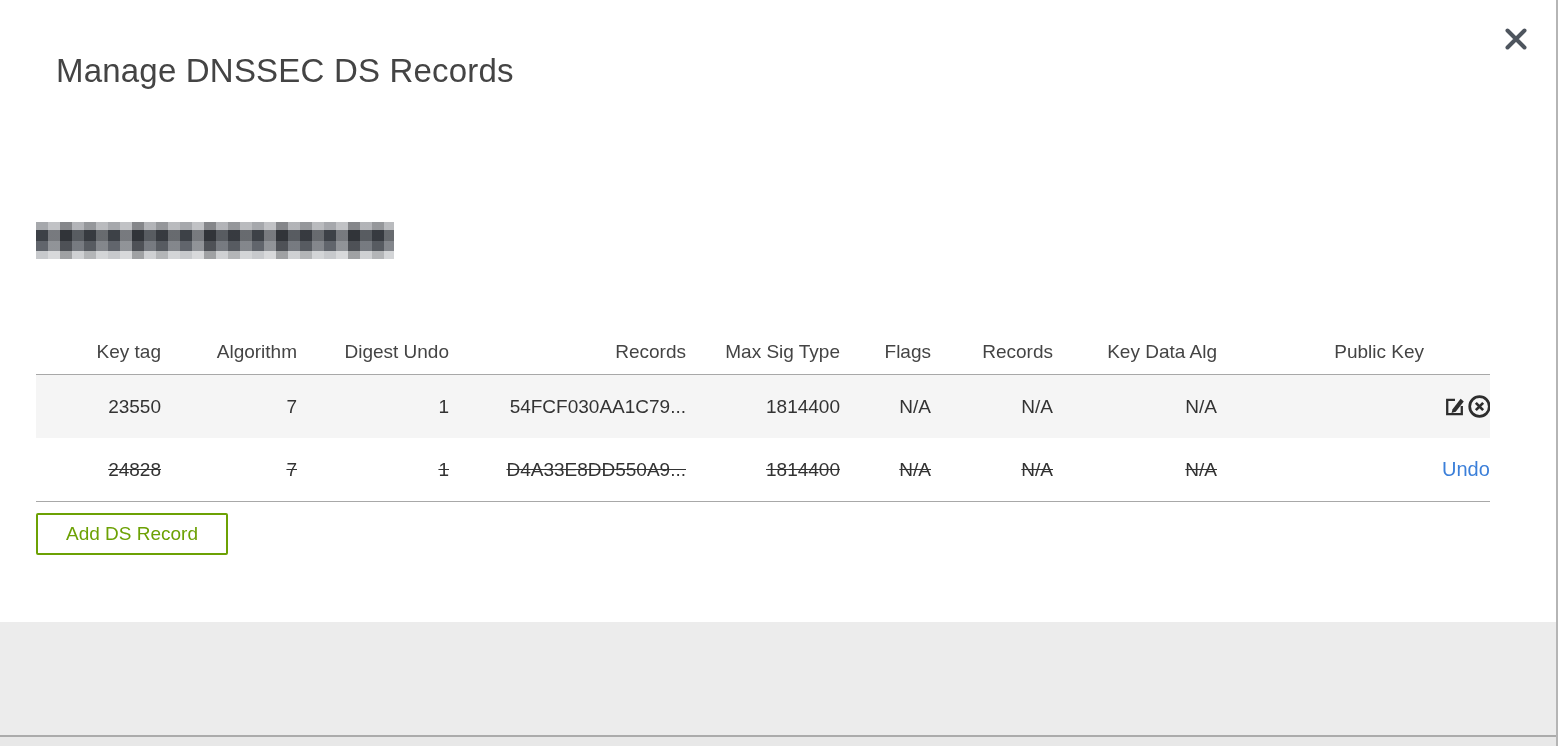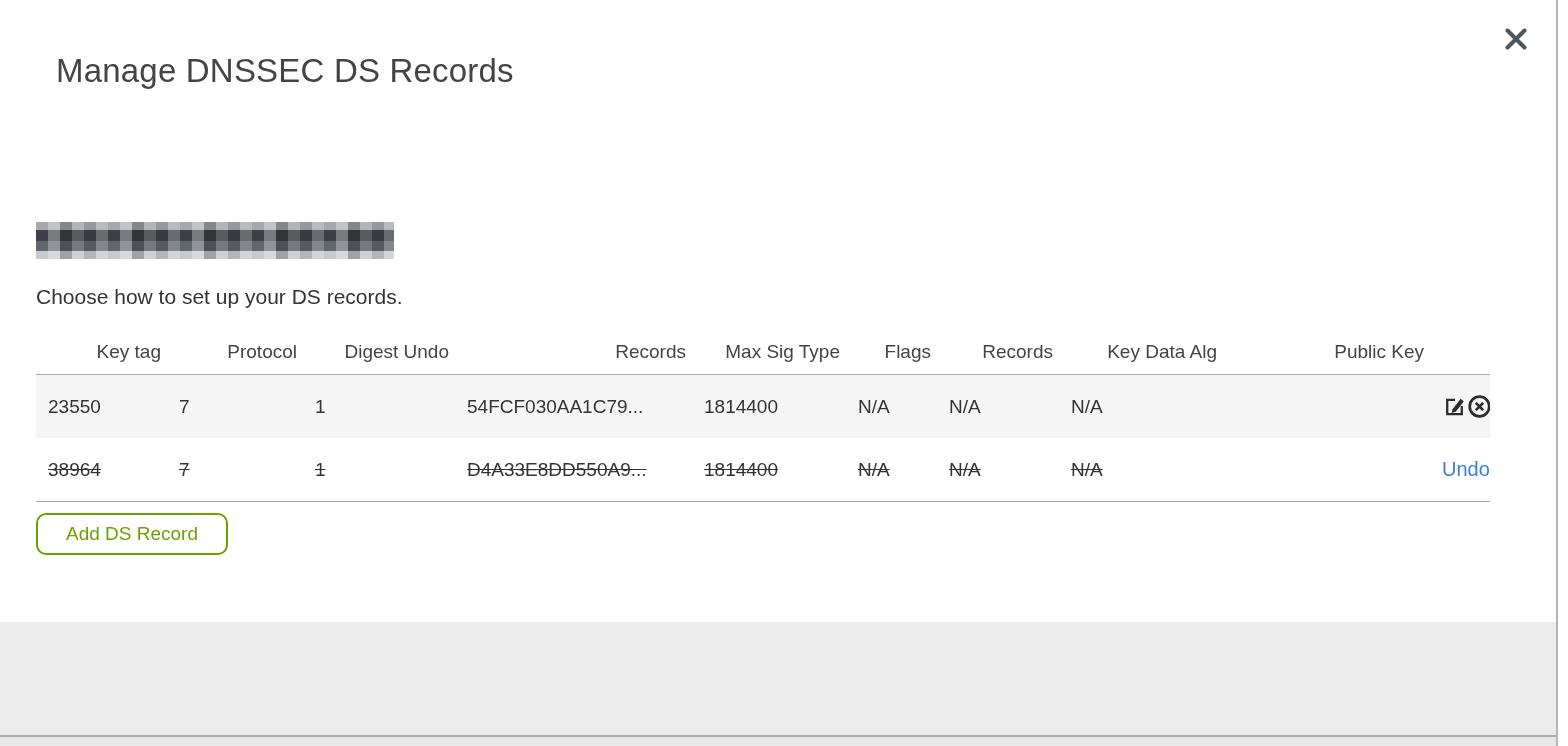--- a/index.html
+++ b/index.html
@@ -34,30 +34,30 @@
     position:absolute;left:36px;top:330px;width:1454px;
     border-collapse:collapse;table-layout:fixed;font-size:19px;color:#333333;
   }
   .ds-table th{
     font-weight:400;color:#444444;text-align:right;
     height:44px;padding:0 6px 0 12px;vertical-align:middle;
     border-bottom:1px solid #a8a8a8;white-space:nowrap;overflow:hidden;
   }
   .ds-table td{
     height:63px;padding:0 6px 0 12px;vertical-align:middle;
-    white-space:nowrap;overflow:hidden;
+    white-space:nowrap;overflow:hidden;text-align:right;
   }
   tr.row-normal td{background:#f5f5f5;}
   tr.row-deleted td{background:#ffffff;text-decoration:line-through;border-bottom:1px solid #a8a8a8;}
   td.actions-cell{text-align:right;padding-right:8px;text-decoration:none !important;}
   .icon-btn{background:none;border:none;padding:0;margin:0 0 0 1px;cursor:pointer;line-height:0;vertical-align:middle;}
   .undo-link{color:#3b7fd9;text-decoration:none;font-size:20px;cursor:pointer;}
   .add-btn{
     position:absolute;left:36px;top:513px;
-    background:#ffffff;border:2px solid #6ca104;border-radius:10px;
+    background:#ffffff;border:2px solid #6ca104;border-radius:2px;
     color:#6ca104;font-size:19px;font-family:inherit;
     padding:8px 28px;cursor:pointer;
   }
   .footer{
     position:absolute;left:0;top:622px;width:100%;height:113px;background:#ececec;
   }
   .bottom-edge{
     position:absolute;left:0;top:735px;width:100%;height:11px;
     background:#e8e8e8;border-top:2px solid #ababab;box-sizing:border-box;
   }
@@ -72,39 +72,38 @@
   <button class="close-btn">
     <span>
       <svg width="30" height="30" viewBox="0 0 24 24">
         <path d="M5.2 5.2 L18.8 18.8 M18.8 5.2 L5.2 18.8" stroke="#4e555e" stroke-width="3.2" stroke-linecap="round" fill="none"></path>
       </svg>
     </span>
   </button>
 
   <div class="redacted"></div>
 
-  <div class="subtitle">Choose how to set up your DS records.</div>
 
   <table class="ds-table">
     <colgroup>
       <col style="width:131px">
         <col style="width:136px">
         <col style="width:152px">
       <col style="width:237px">
         <col style="width:154px">
         <col style="width:91px">
       <col style="width:122px">
         <col style="width:164px">
         <col style="width:207px">
       <col style="width:60px">
     </colgroup>
     <thead>
       <tr>
         <th>Key tag</th>
-        <th>Protocol</th>
+        <th>Algorithm</th>
         <th>Digest Undo</th>
         <th>Records</th>
         <th>Max Sig Type</th>
         <th>Flags</th>
         <th>Records</th>
         <th>Key Data Alg</th>
         <th>Public Key</th>
         <th></th>
       </tr>
     </thead>
@@ -131,21 +130,21 @@
             <span>
               <svg width="25" height="25" viewBox="0 0 24 24">
                 <circle cx="12" cy="12" r="9.4" fill="none" stroke="#2d2d2d" stroke-width="2.6"></circle>
                 <path d="M8.5 8.5 L15.5 15.5 M15.5 8.5 L8.5 15.5" stroke="#2d2d2d" stroke-width="2.6"></path>
               </svg>
             </span>
           </button>
         </td>
       </tr>
       <tr class="row-deleted">
-        <td>38964</td>
+        <td>24828</td>
         <td>7</td>
         <td>1</td>
         <td>D4A33E8DD550A9...</td>
         <td>1814400</td>
         <td>N/A</td>
         <td>N/A</td>
         <td>N/A</td>
         <td></td>
         <td class="actions-cell">
           <a class="undo-link">Undo</a>

